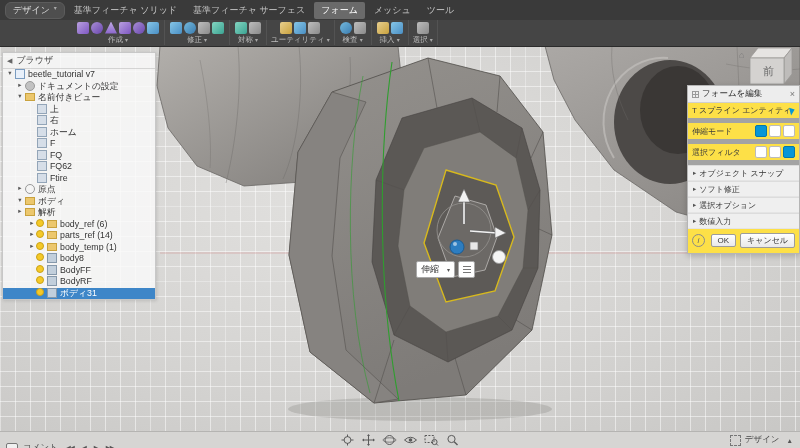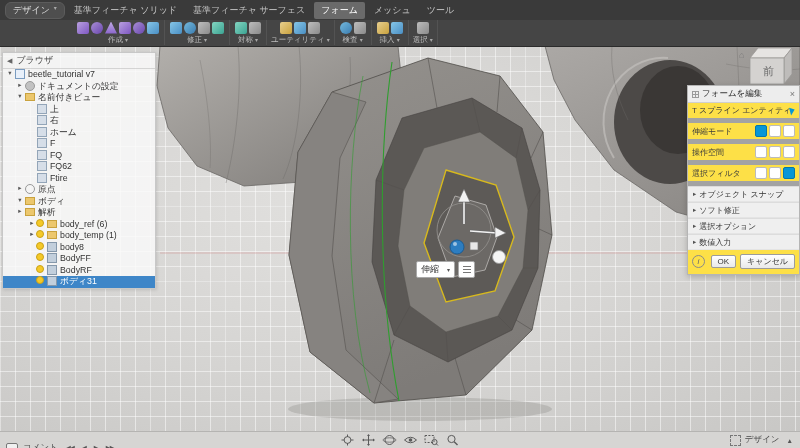--- a/index.html
+++ b/index.html
@@ -343,20 +343,26 @@
     <div class="br d2">
         <span class="exp">▸</span>
         <span class="bulb"></span>
         <span class="tic folder"></span>
         <span class="blabel">body_ref (6)</span>
       </div>
     <div class="br d2">
         <span class="exp">▸</span>
         <span class="bulb"></span>
         <span class="tic folder"></span>
+        <span class="blabel">parts_ref (14)</span>
+      </div>
+    <div class="br d2">
+        <span class="exp">▸</span>
+        <span class="bulb"></span>
+        <span class="tic folder"></span>
         <span class="blabel">body_temp (1)</span>
       </div>
     <div class="br d2">
         <span class="exp"></span>
         <span class="bulb"></span>
         <span class="tic bodyic"></span>
         <span class="blabel">body8</span>
       </div>
     <div class="br d2">
         <span class="exp"></span>
@@ -387,28 +393,20 @@
     <div class="drow">
       <span class="dlabel">T スプライン エンティティ</span>
       <span class="dics">
           <span class="dcursor"></span>
         </span>
     </div>
     <div class="drow">
       <span class="dlabel">伸縮モード</span>
       <span class="dics">
         <span class="dic selb"></span>
-        <span class="dic"></span>
-        <span class="dic"></span>
-      </span>
-    </div>
-    <div class="drow">
-      <span class="dlabel">操作空間</span>
-      <span class="dics">
-        <span class="dic"></span>
         <span class="dic"></span>
         <span class="dic"></span>
       </span>
     </div>
     <div class="drow">
       <span class="dlabel">選択フィルタ</span>
       <span class="dics">
         <span class="dic"></span>
         <span class="dic"></span>
         <span class="dic selb"></span>

